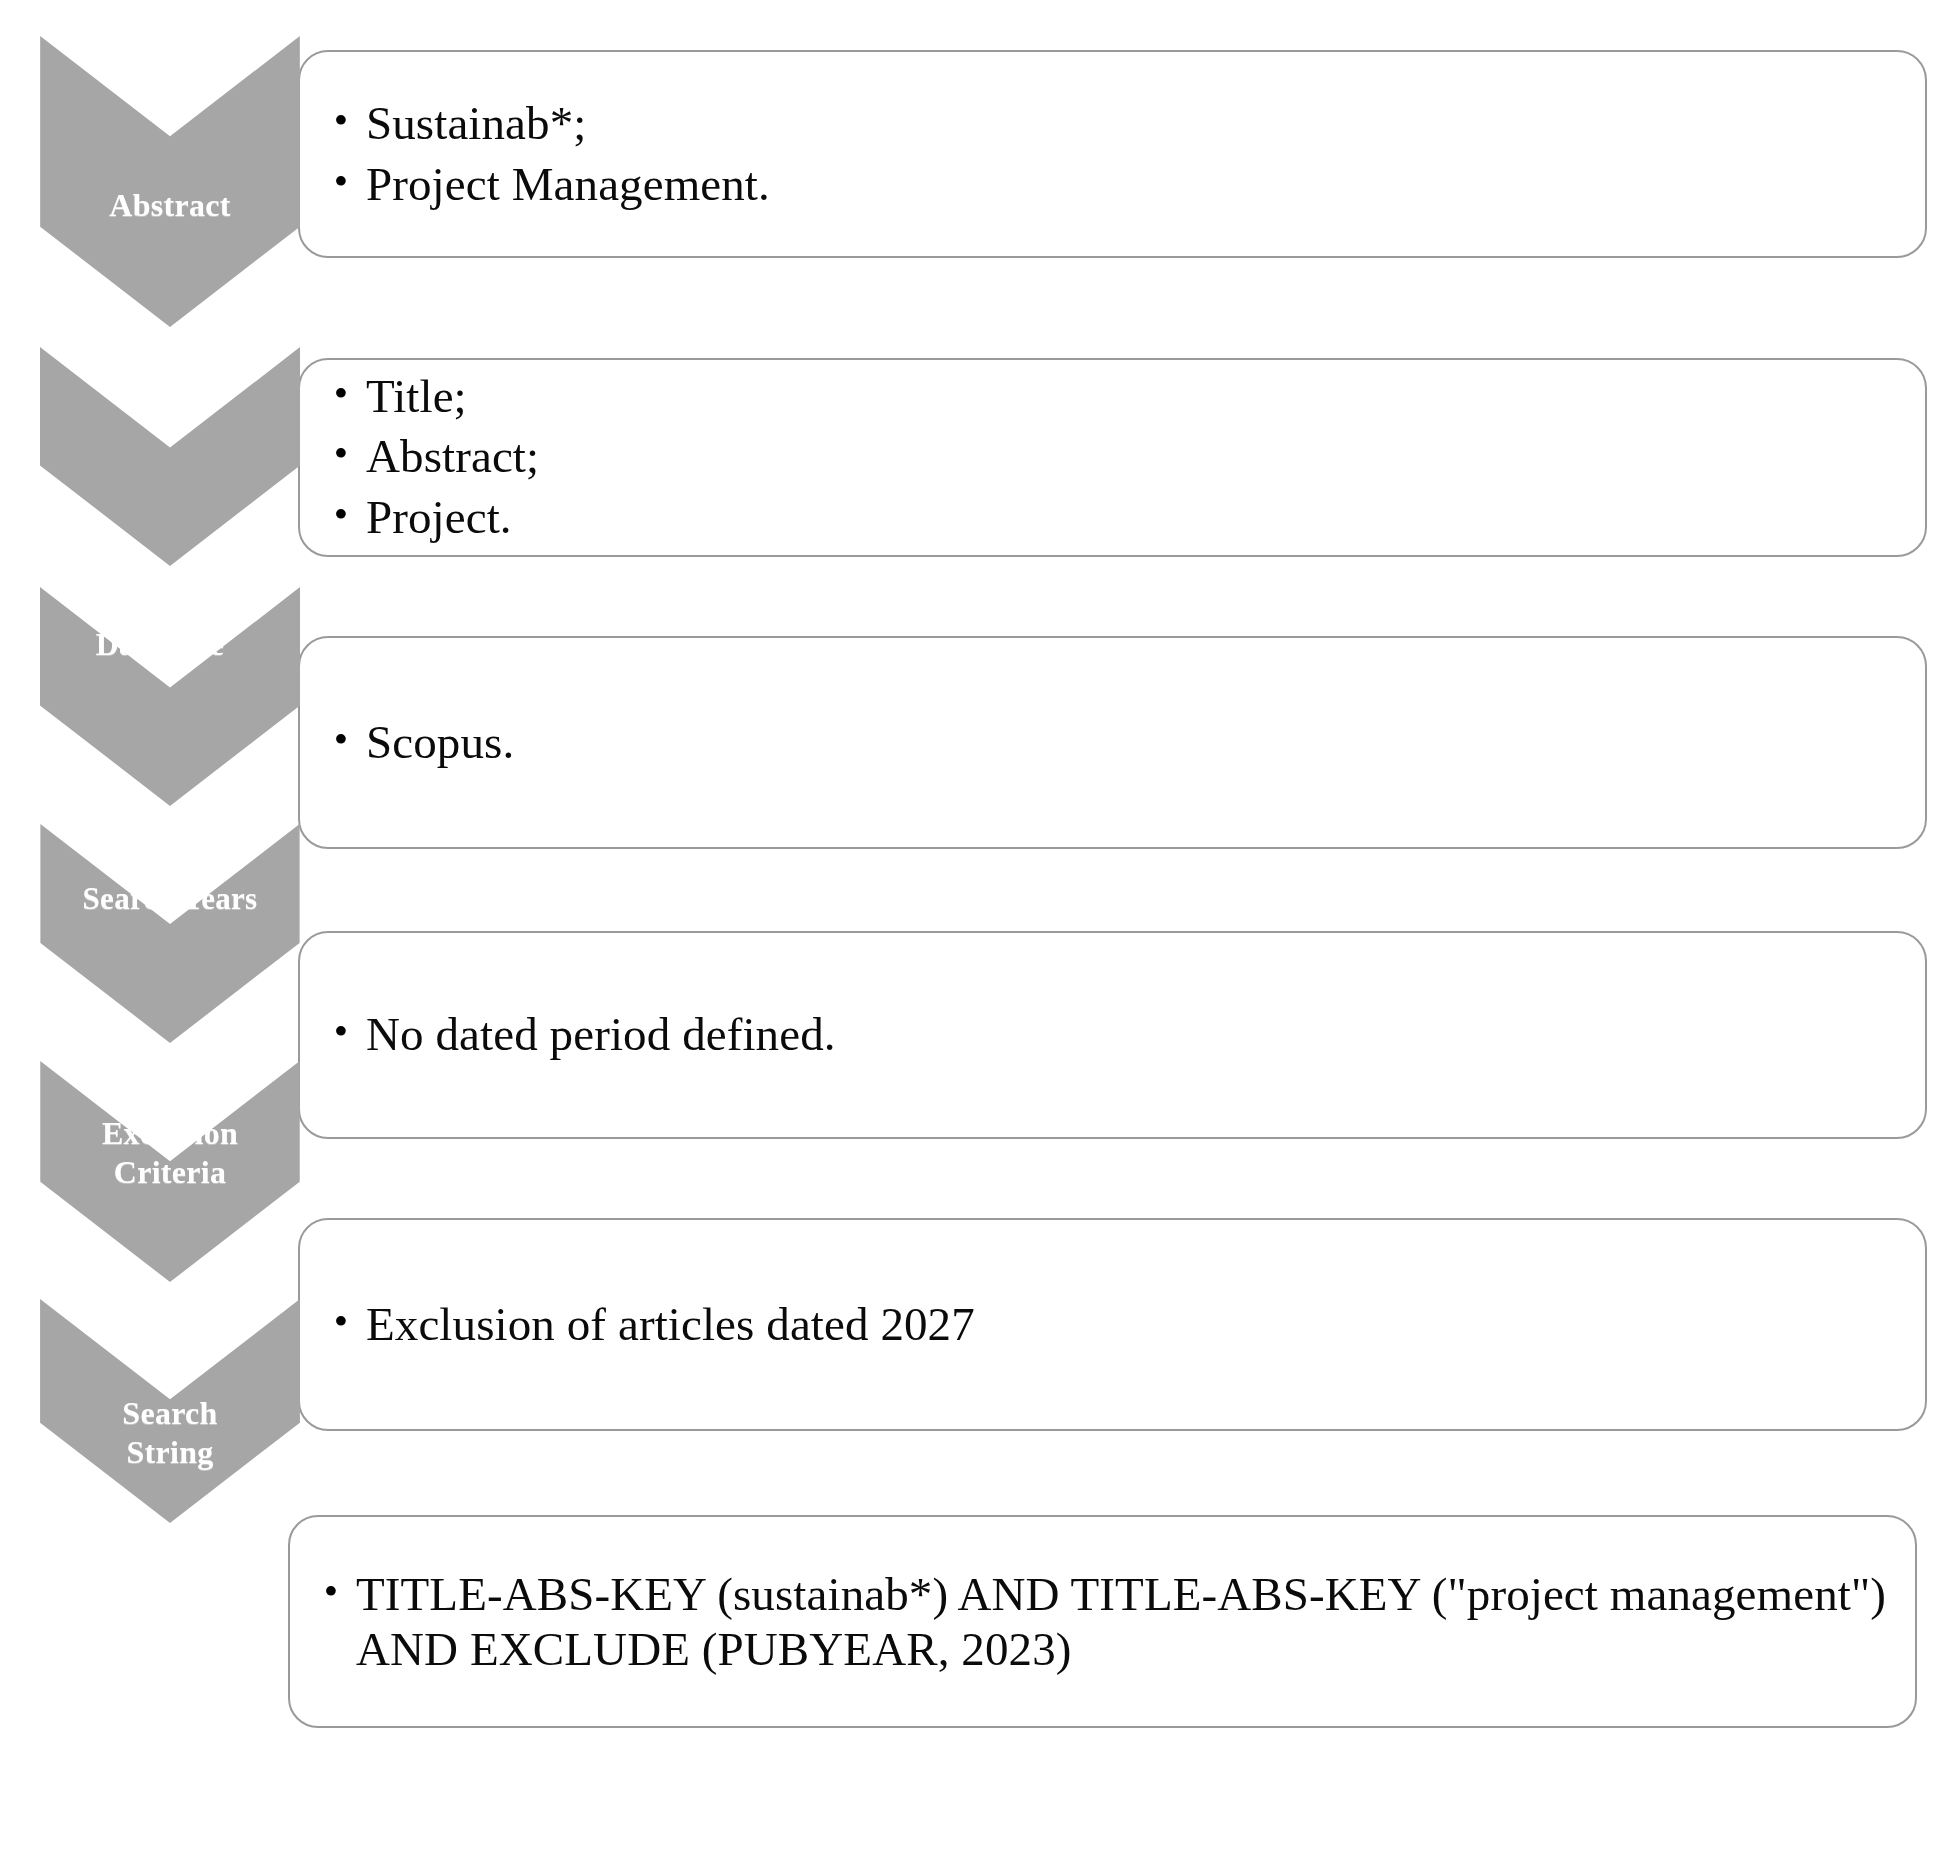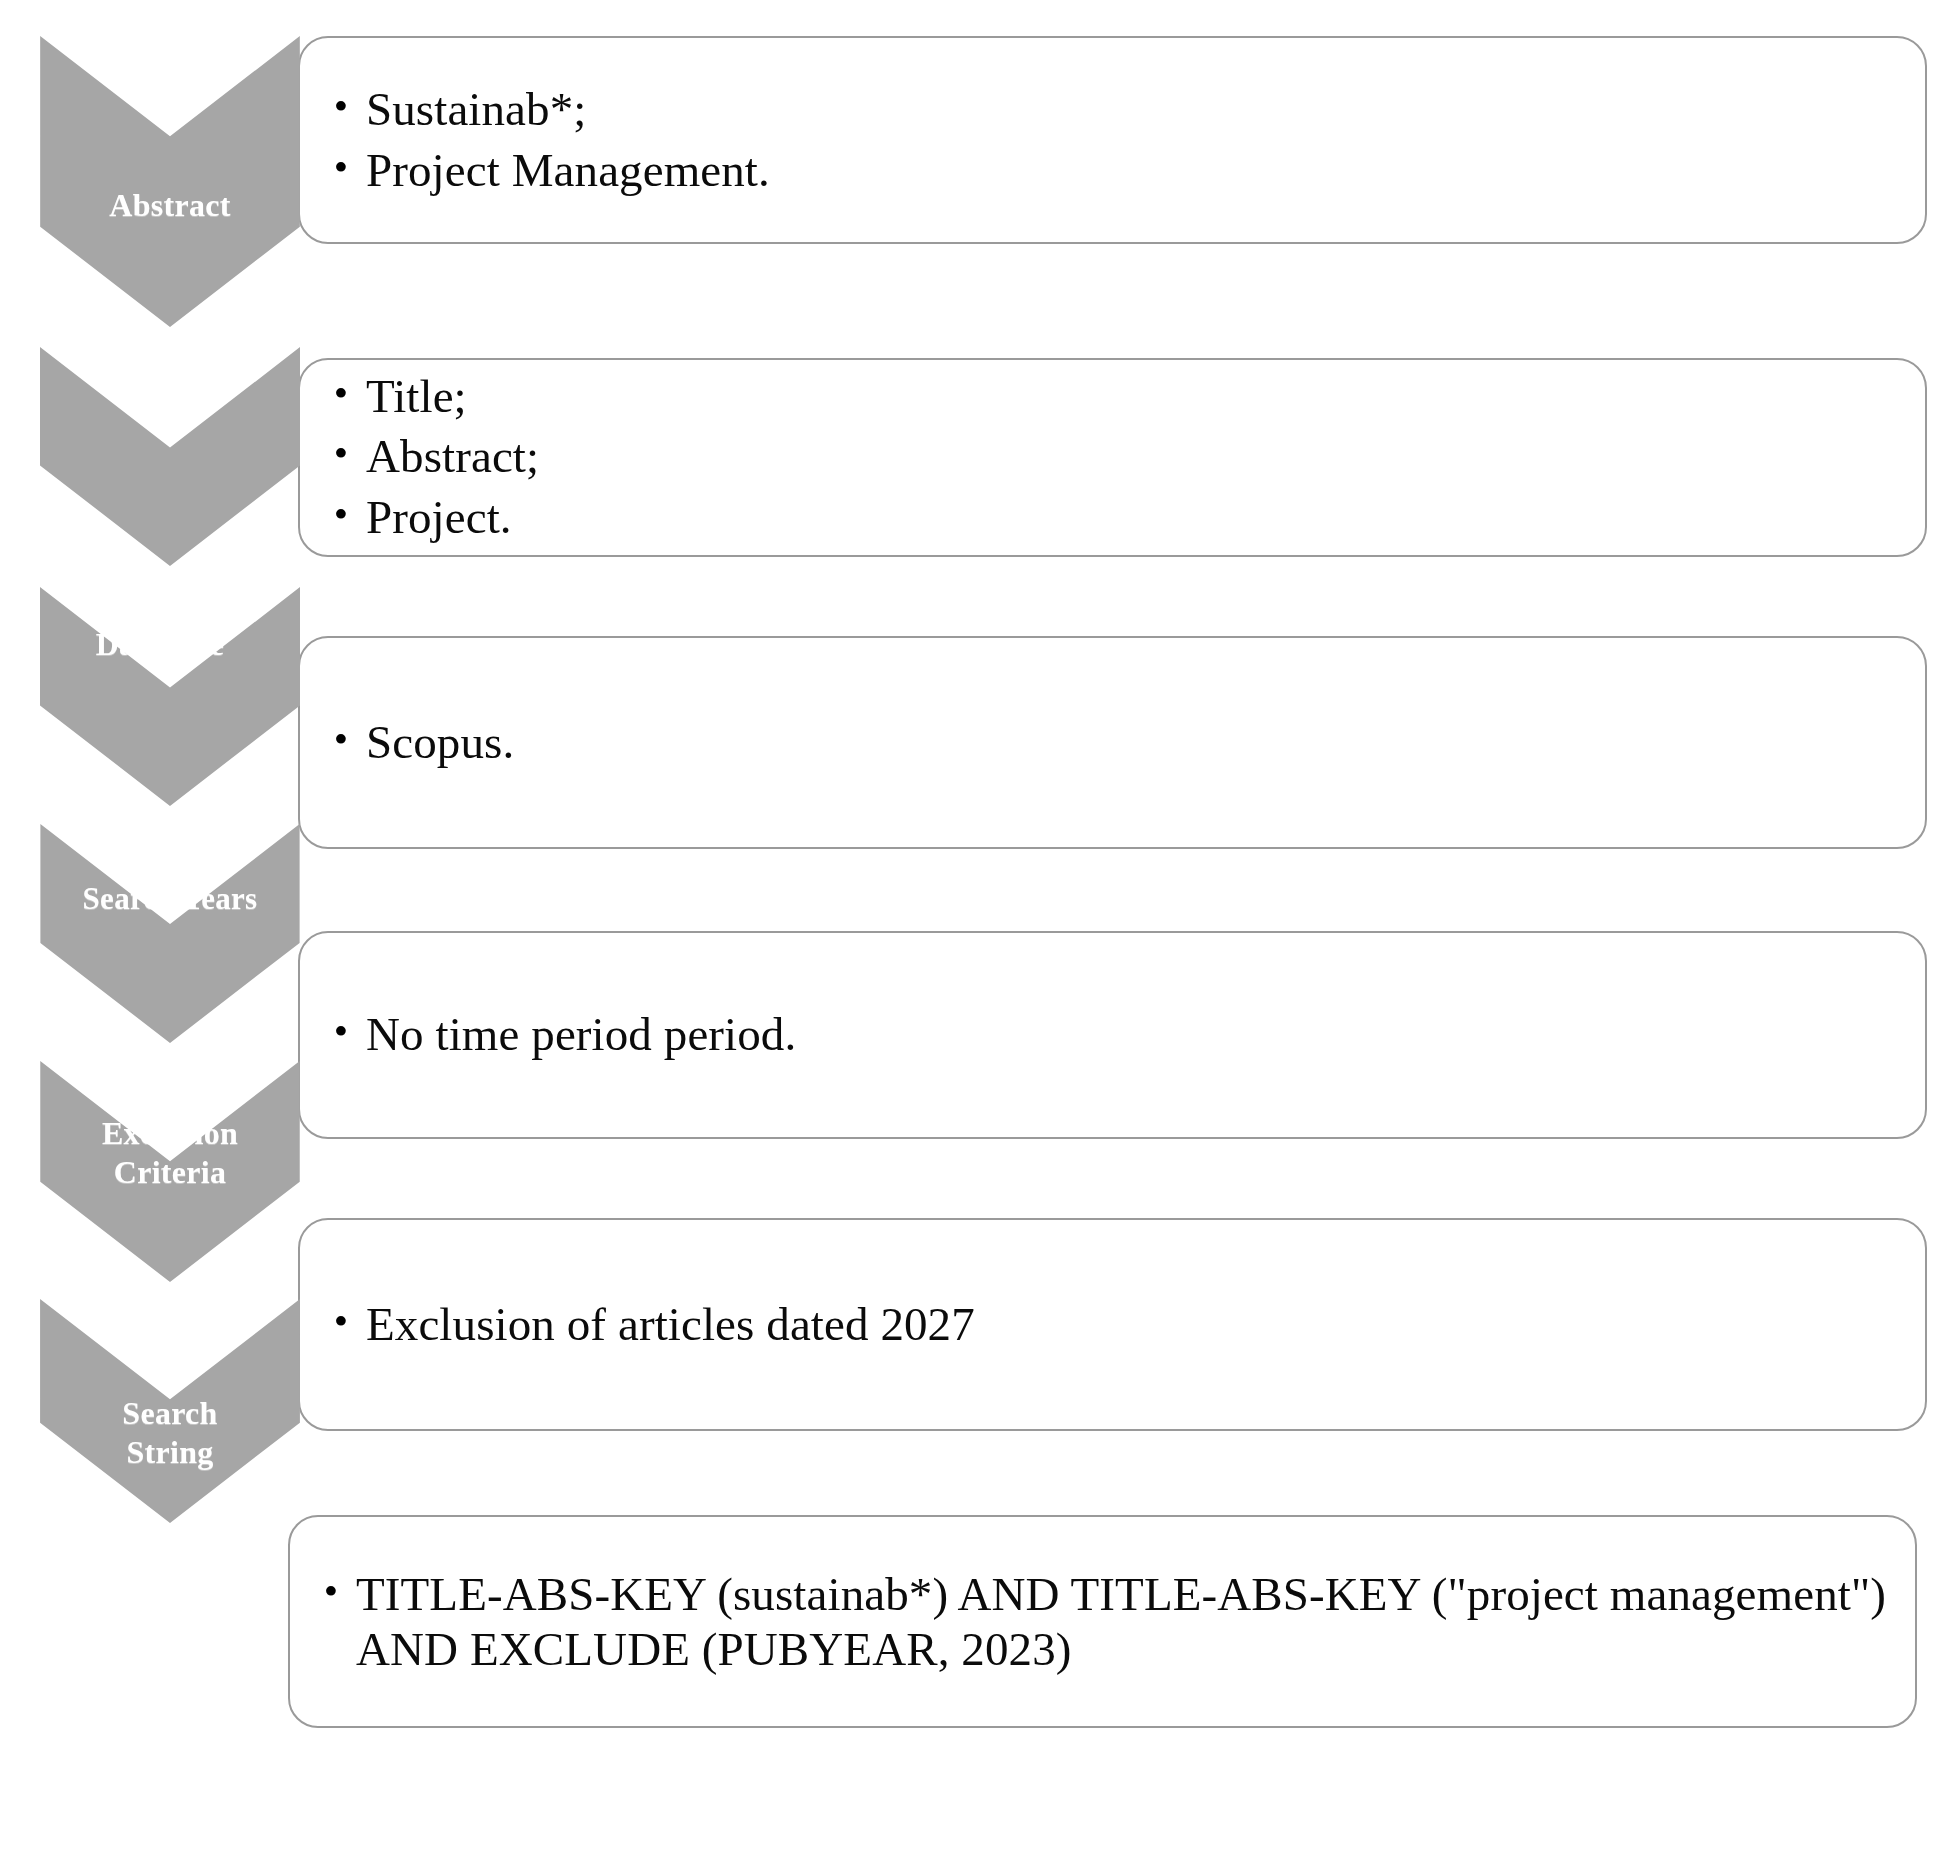--- a/index.html
+++ b/index.html
@@ -82,21 +82,21 @@
     letter-spacing: 0.3px;
     text-shadow: 0 0.9px 0 rgba(255,255,255,0.35);
     pointer-events: none;
     z-index: 3;
   }
 </style>
 </head>
 <body>
 
 <div id="stage">
-    <div class="content-box" style="left: 298px; top: 36px; width: 1629px; height: 208px;">
+    <div class="content-box" style="left: 298px; top: 50px; width: 1629px; height: 208px;">
       <ul class="bullets">
         <li class="tight">Sustainab*;</li>
         <li class="tight">Project Management.</li>
       </ul>
     </div>
     <svg class="chevron" width="260" height="291" viewBox="0 0 290 325" style="left: 40px; top: 36px;">
       <polygon class="chev-shape" fill="#a6a6a6" points="0,0 145,112 290,0 290,213 145,325 0,213"></polygon>
     </svg>
     <div class="chev-label" style="left: 40px; width: 260px; top: 186px;">
       <div>Abstract</div>
@@ -117,21 +117,21 @@
       </ul>
     </div>
     <svg class="chevron" width="260" height="219" viewBox="0 0 290 244" style="left: 40px; top: 587px;">
       <polygon class="chev-shape" fill="#a6a6a6" points="0,0 145,112 290,0 290,132 145,244 0,132"></polygon>
     </svg>
     <div class="chev-label" style="left: 40px; width: 240px; top: 625px;">
       <div>Database</div>
     </div>
     <div class="content-box" style="left: 298px; top: 931px; width: 1629px; height: 208px;">
       <ul class="bullets">
-        <li class="tight">No time period period.</li>
+        <li class="tight">No dated period defined.</li>
       </ul>
     </div>
     <svg class="chevron" width="260" height="219" viewBox="0 0 290 245" style="left: 40px; top: 824px;">
       <polygon class="chev-shape" fill="#a6a6a6" points="0,0 145,112 290,0 290,133 145,245 0,133"></polygon>
     </svg>
     <div class="chev-label" style="left: 40px; width: 260px; top: 880px; font-size: 31px;">
       <div>Search Years</div>
     </div>
     <div class="content-box" style="left: 298px; top: 1218px; width: 1629px; height: 213px;">
       <ul class="bullets">

